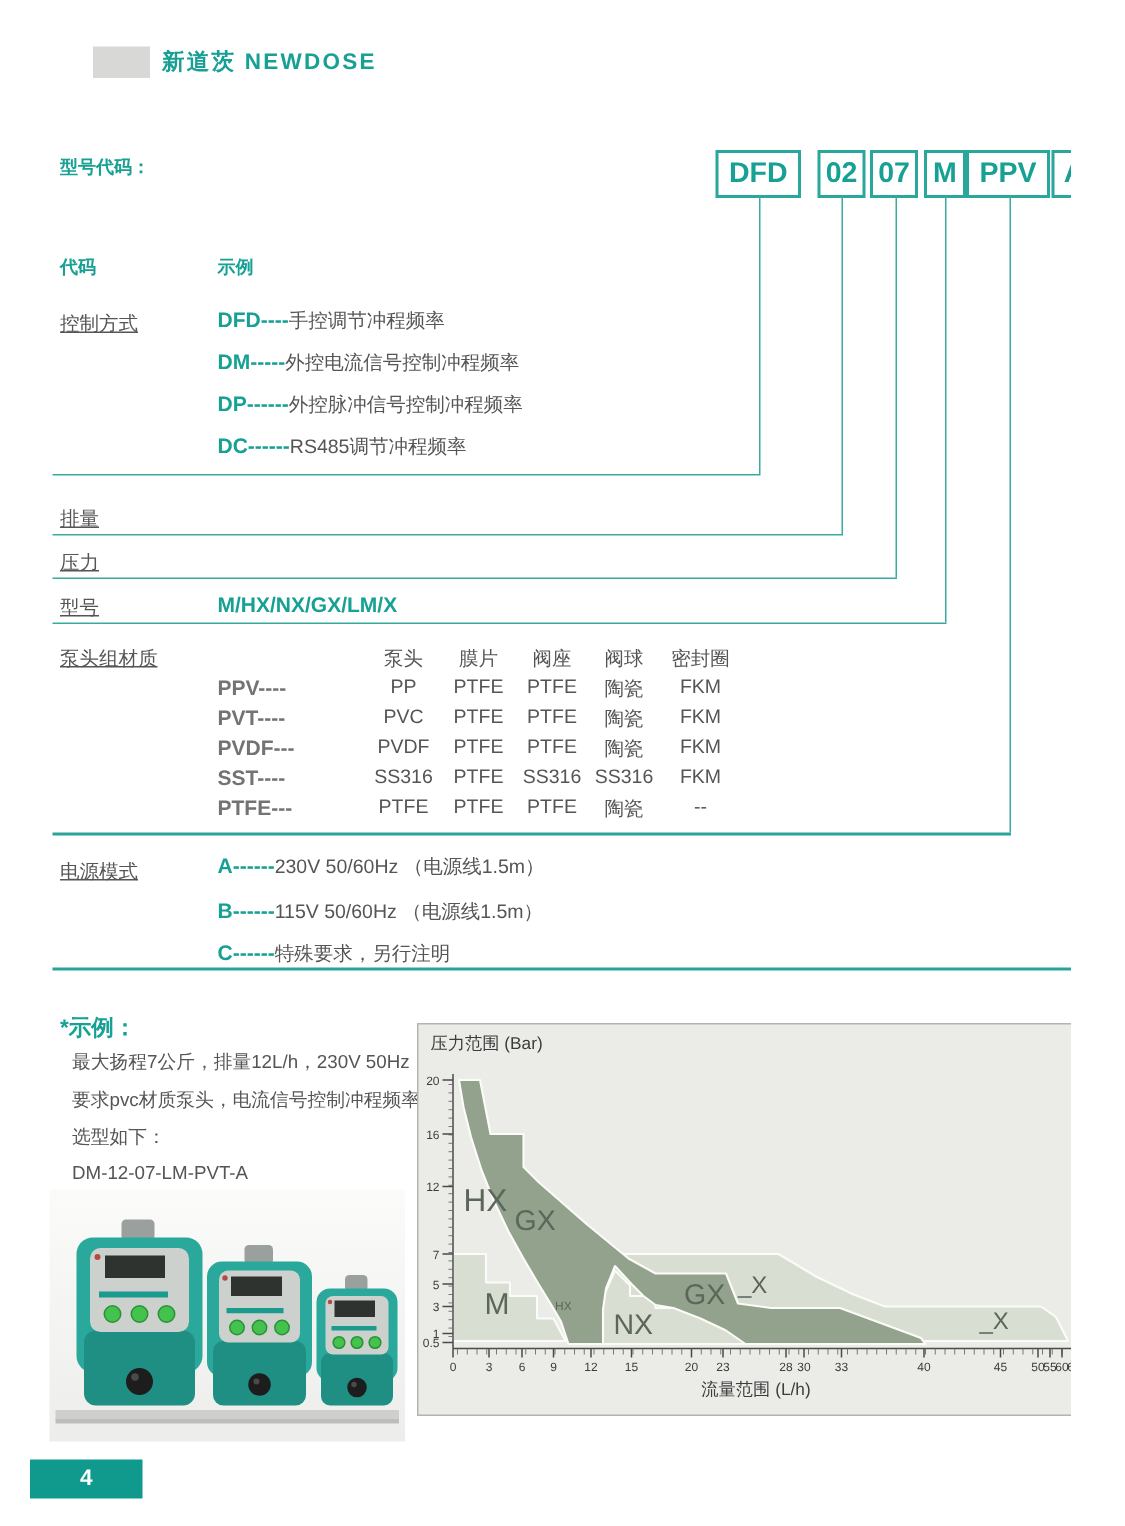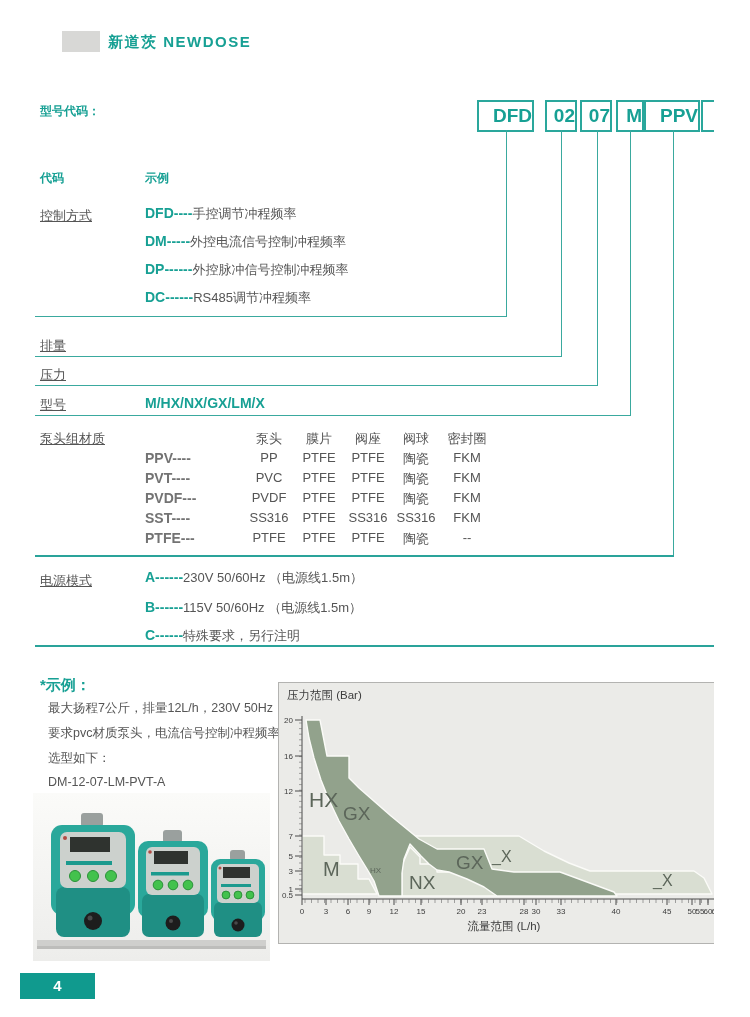--- a/index.html
+++ b/index.html
@@ -9,21 +9,21 @@
   
   .hdr-box{background:#d8d8d6;}
   .brand{color:#17a094;font-weight:bold;font-size:15px;letter-spacing:1.5px;line-height:21px;}
   .hdr-bar{background:#d4d4d2;color:#27a79b;font-weight:bold;font-size:13px;line-height:21px;text-align:right;padding-right:10px;box-sizing:border-box;}
   .h-big{font-size:12px;font-weight:bold;color:#17a094;}
   .sec-label{font-size:13px;color:#555;text-decoration:underline;}
   .code-line{font-size:13px;color:#555;white-space:nowrap;}
   .code-line b{color:#17a094;font-weight:bold;font-size:14px;}
   
   .mbox{position:absolute;top:100px;height:28px;border:2px solid #2aa79c;color:#17a094;
-        font-weight:bold;font-size:19px;text-align:right;line-height:28px;box-sizing:content-box;background:#fff;}
+        font-weight:bold;font-size:19px;text-align:center;line-height:28px;box-sizing:content-box;background:#fff;}
   .vline{position:absolute;width:1px;background:#3aa99e;}
   .hline{position:absolute;height:1px;background:#3aa99e;}
   .hline.thick{height:2px;background:#2aa39a;}
   
   #mat-grid{display:grid;grid-template-columns:98px 52px 48px 50px 46px 56px;grid-auto-rows:20px;
             font-size:13px;color:#555;}
   #mat-grid .hc{text-align:center;color:#555;}
   #mat-grid .cc{color:#737373;font-weight:bold;font-size:14px;}
   #mat-grid .vc{text-align:center;}
   

